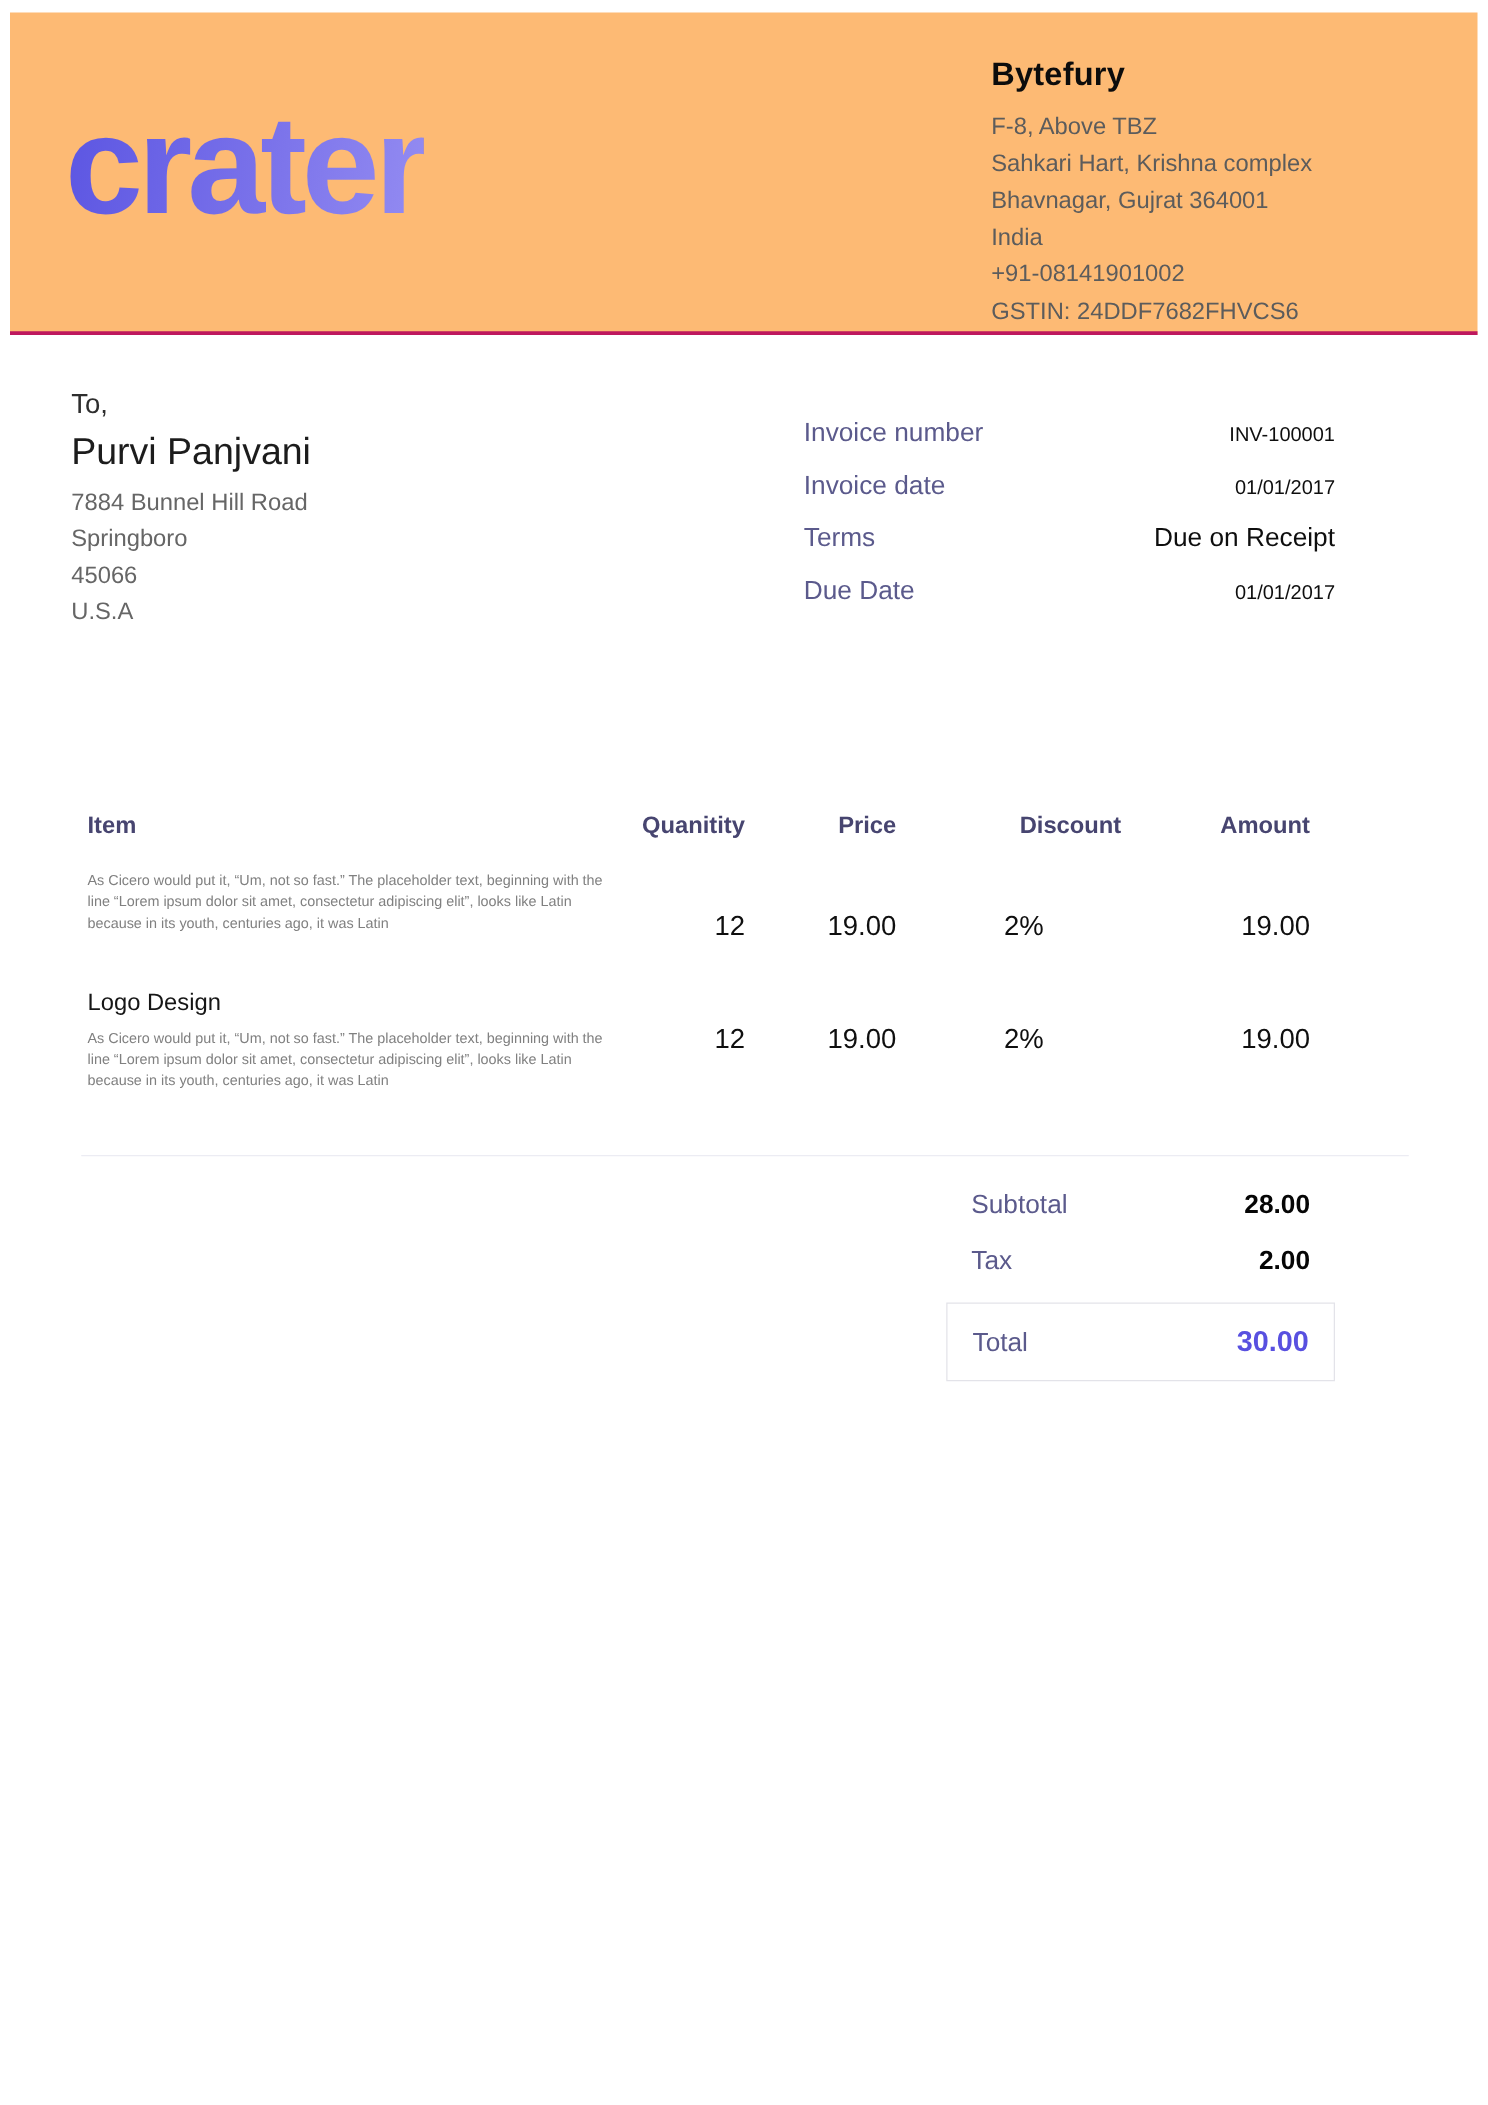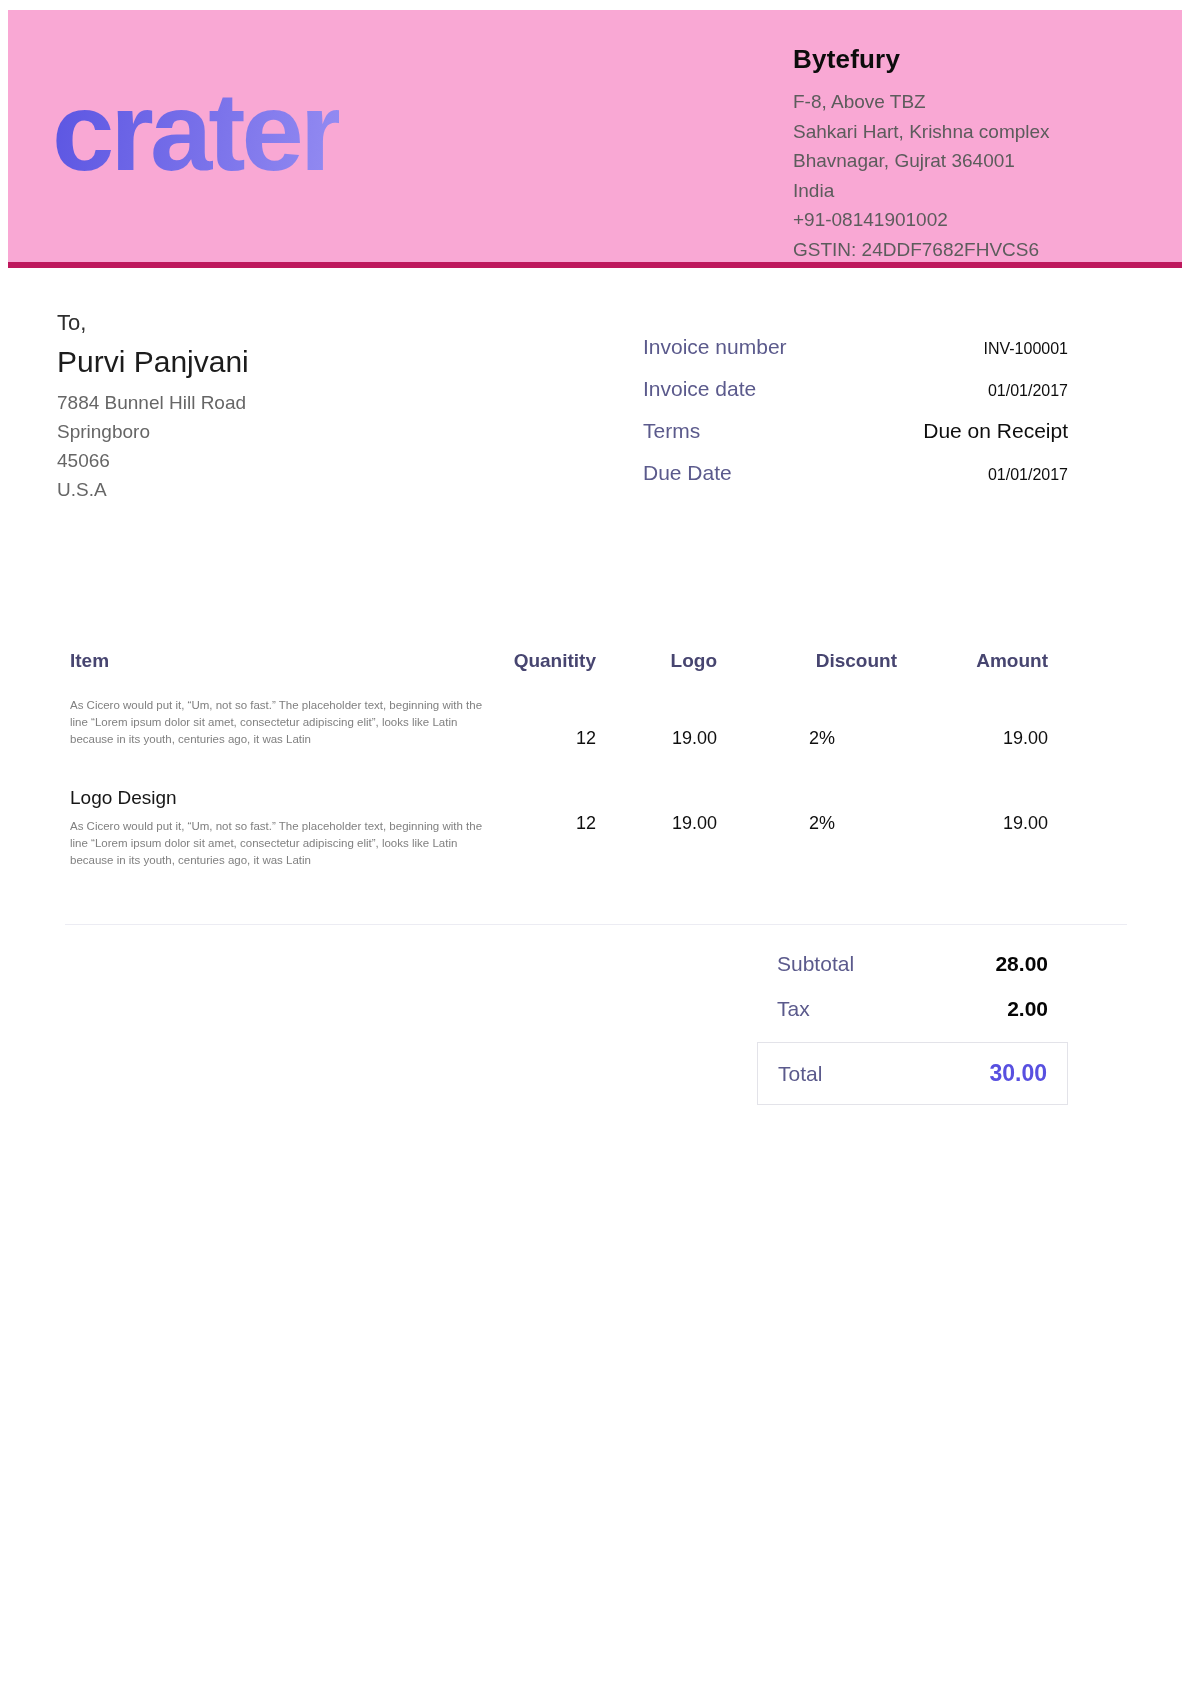--- a/index.html
+++ b/index.html
@@ -11,21 +11,21 @@
     --muted-gray:#808080;
   }
   *{margin:0;padding:0;box-sizing:border-box;}
   html,body{background:#ffffff;}
   body{font-family:"Liberation Sans", sans-serif;}
   .page{position:relative;width:1190px;height:1684px;background:#fff;overflow:hidden;}
 
   
   .band{
     position:absolute;top:10px;left:8px;right:8px;height:258px;
-    background:#f9a8d4;border-bottom:6px solid #be185d;
+    background:#fdba74;border-bottom:3px solid #be185d;
   }
   .logo{
     position:absolute;left:44px;top:66px;
     font-size:112px;font-weight:700;letter-spacing:-4px;line-height:1;
     background:linear-gradient(100deg,#5b55e2 0%,#7a72ea 55%,#948cf2 100%);
     -webkit-background-clip:text;background-clip:text;color:transparent;
   }
   .company{position:absolute;left:785px;top:34px;}
   .company-name{font-size:26px;font-weight:800;color:#0c0c0c;margin-bottom:12px;letter-spacing:.2px;}
   .company-line{font-size:19px;color:var(--text-gray);line-height:29.5px;}
@@ -44,21 +44,21 @@
 
   
   .items{position:absolute;left:70px;top:636px;width:978px;}
   .tgrid{display:grid;grid-template-columns:440px 86px 121px 180px 151px;align-items:start;margin-top:12px;}
   .th{font-size:19px;font-weight:700;color:var(--header-purple);text-align:right;line-height:26px;}
   .th.first{text-align:left;}
   .item-row{margin-top:16px;}
   .item-row + .item-row{margin-top:26px;}
   .item-name{font-size:19px;font-weight:500;color:var(--text-dark);line-height:26px;padding-top:10px;}
   .item-desc{font-size:11.5px;color:var(--muted-gray);line-height:17px;width:420px;margin-top:7px;}
-  .num{font-size:18px;color:#0f0f0f;text-align:right;padding-top:38px;}
+  .num{font-size:22px;color:#0f0f0f;text-align:right;padding-top:38px;}
   .num.discount{padding-right:62px;}
 
   .divider{position:absolute;left:65px;top:924px;width:1062px;height:1px;background:#ececf3;}
 
   
   .totals{position:absolute;top:952px;right:122px;width:311px;}
   .trow{display:flex;justify-content:space-between;align-items:baseline;padding:0 20px;margin-bottom:21px;}
   .trow-label{font-size:21px;color:var(--label-purple);}
   .trow-value{font-size:21px;font-weight:600;color:#050505;}
   .total-box{
@@ -112,21 +112,21 @@
     <div class="meta-row">
       <span class="meta-label">Due Date</span>
       <span class="meta-value">01/01/2017</span>
     </div>
   </div>
 
   <div class="items">
     <div class="tgrid">
       <div class="th first">Item</div>
       <div class="th">Quanitity</div>
-      <div class="th">Logo</div>
+      <div class="th">Price</div>
       <div class="th">Discount</div>
       <div class="th">Amount</div>
     </div>
 
     <div class="tgrid item-row">
       <div>
         <div class="item-desc">As Cicero would put it, “Um, not so fast.” The placeholder text, beginning with the line “Lorem ipsum dolor sit amet, consectetur adipiscing elit”, looks like Latin because in its youth, centuries ago, it was Latin</div>
       </div>
       <div class="num">12</div>
       <div class="num">19.00</div>

